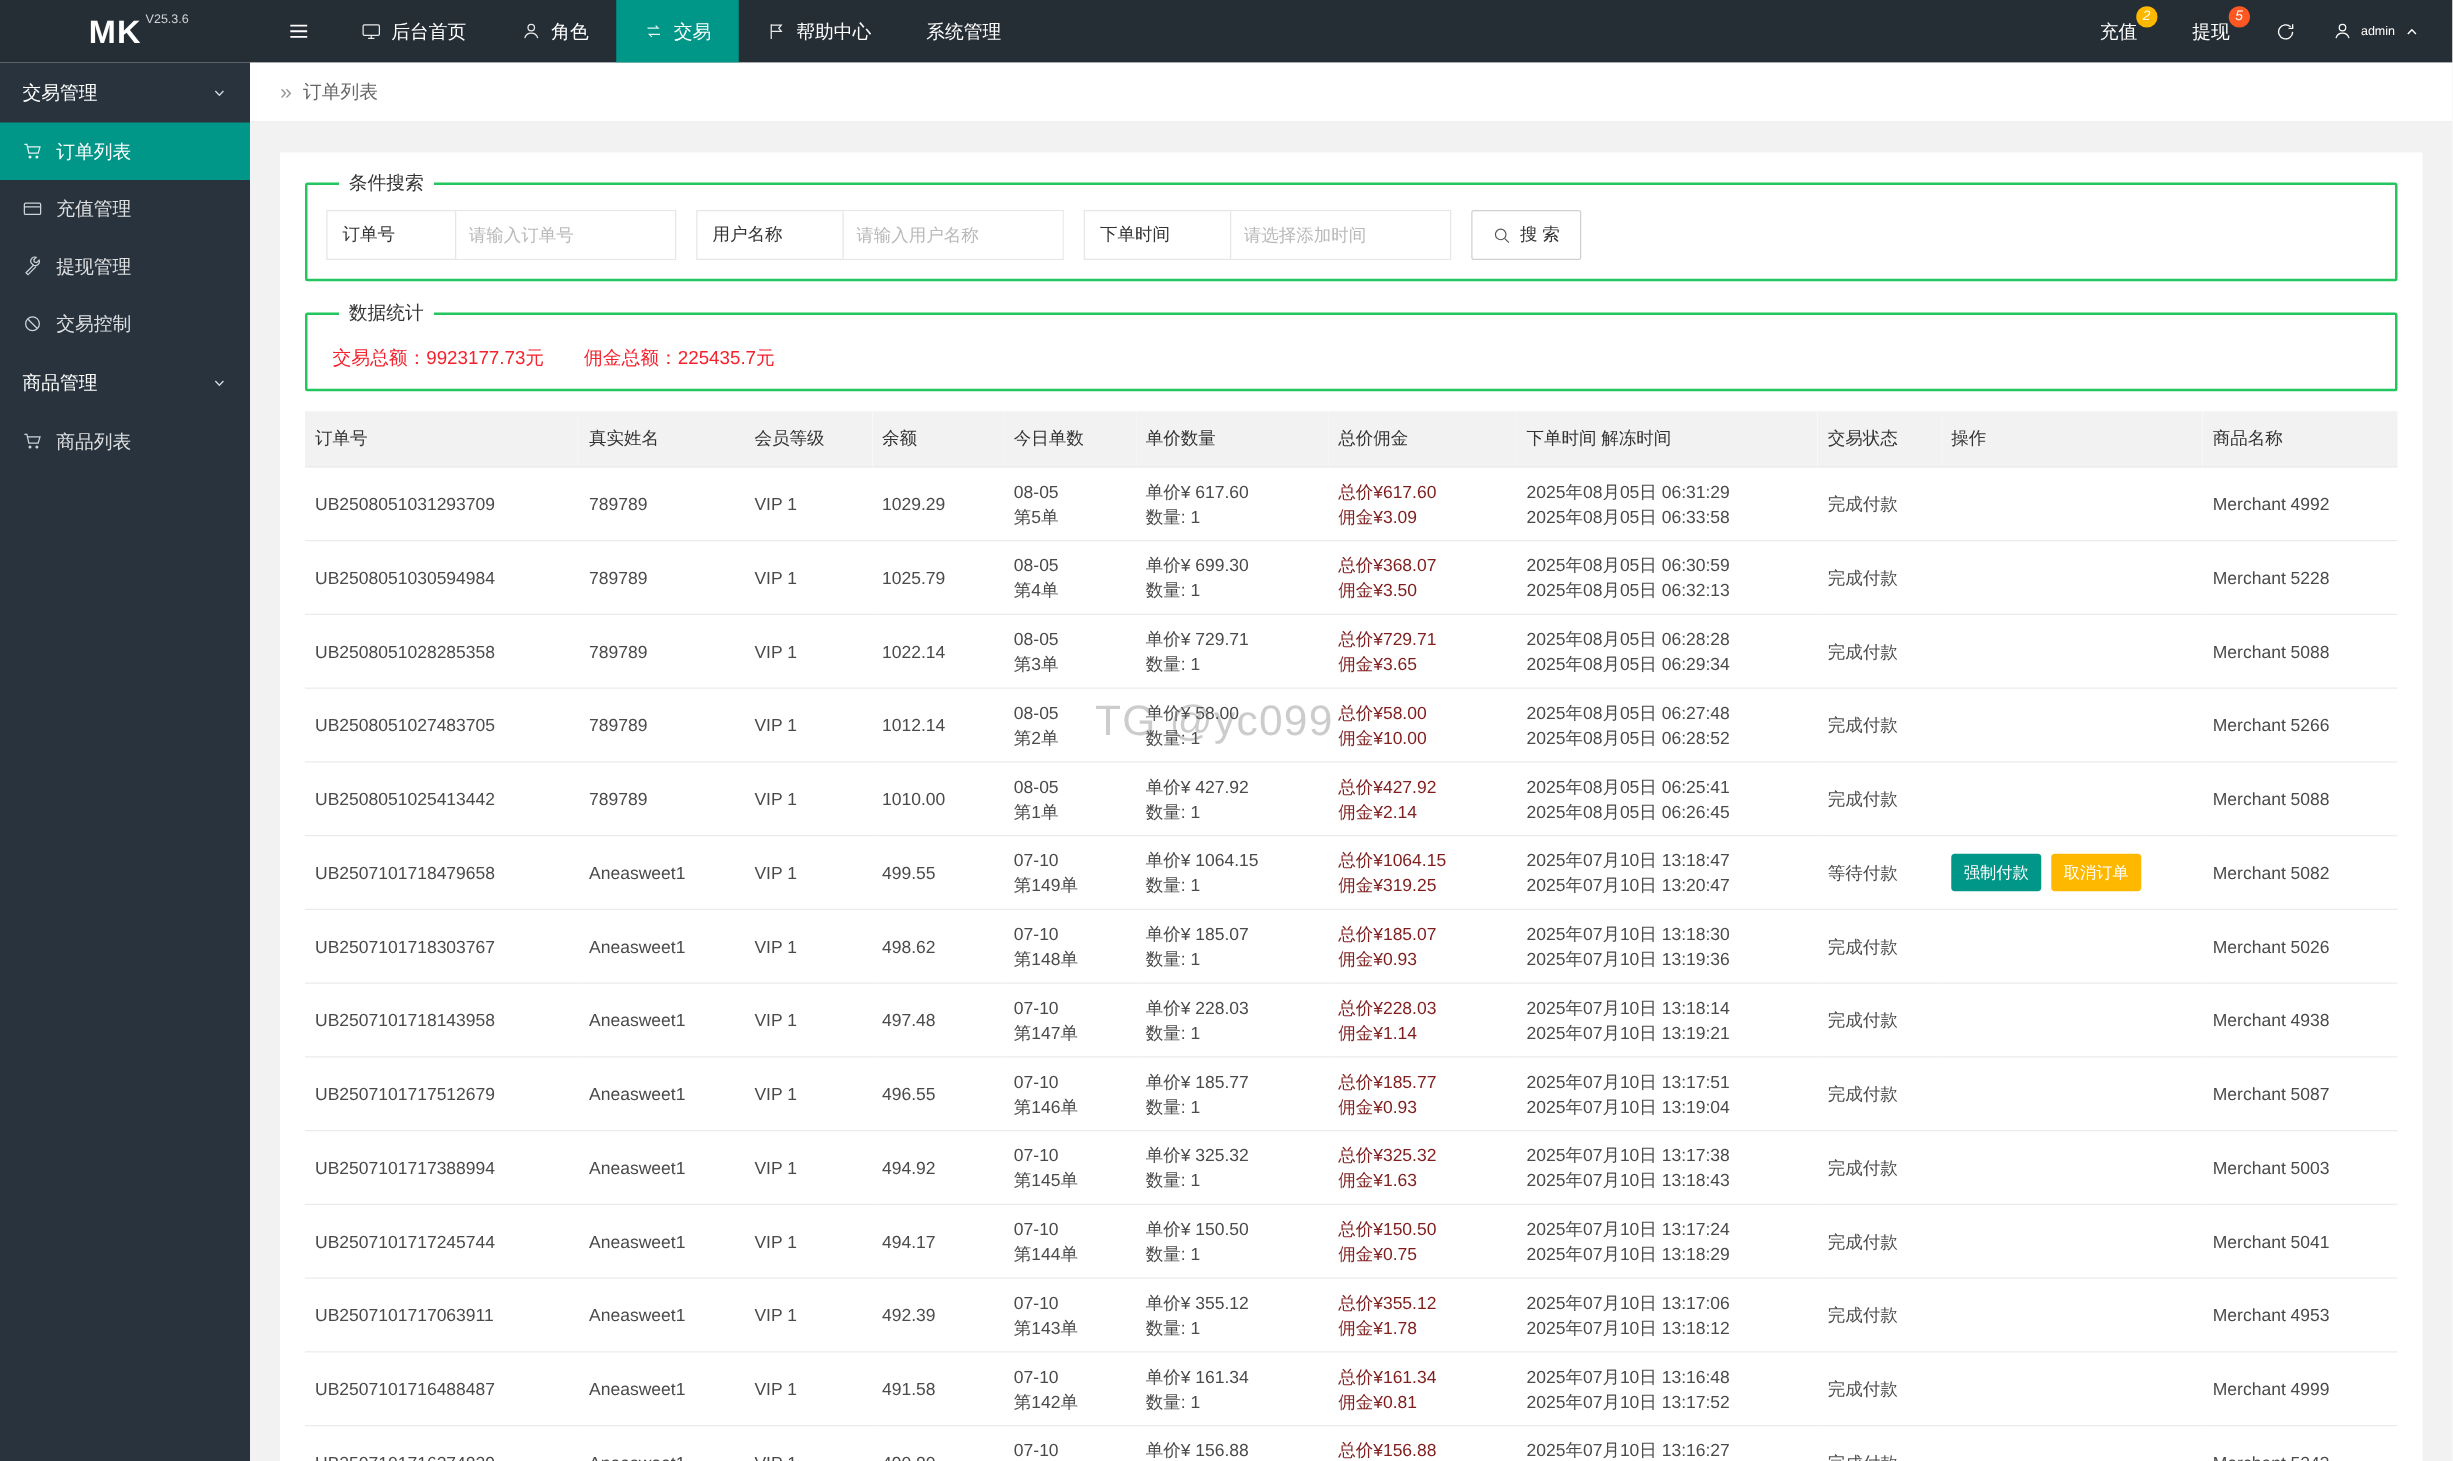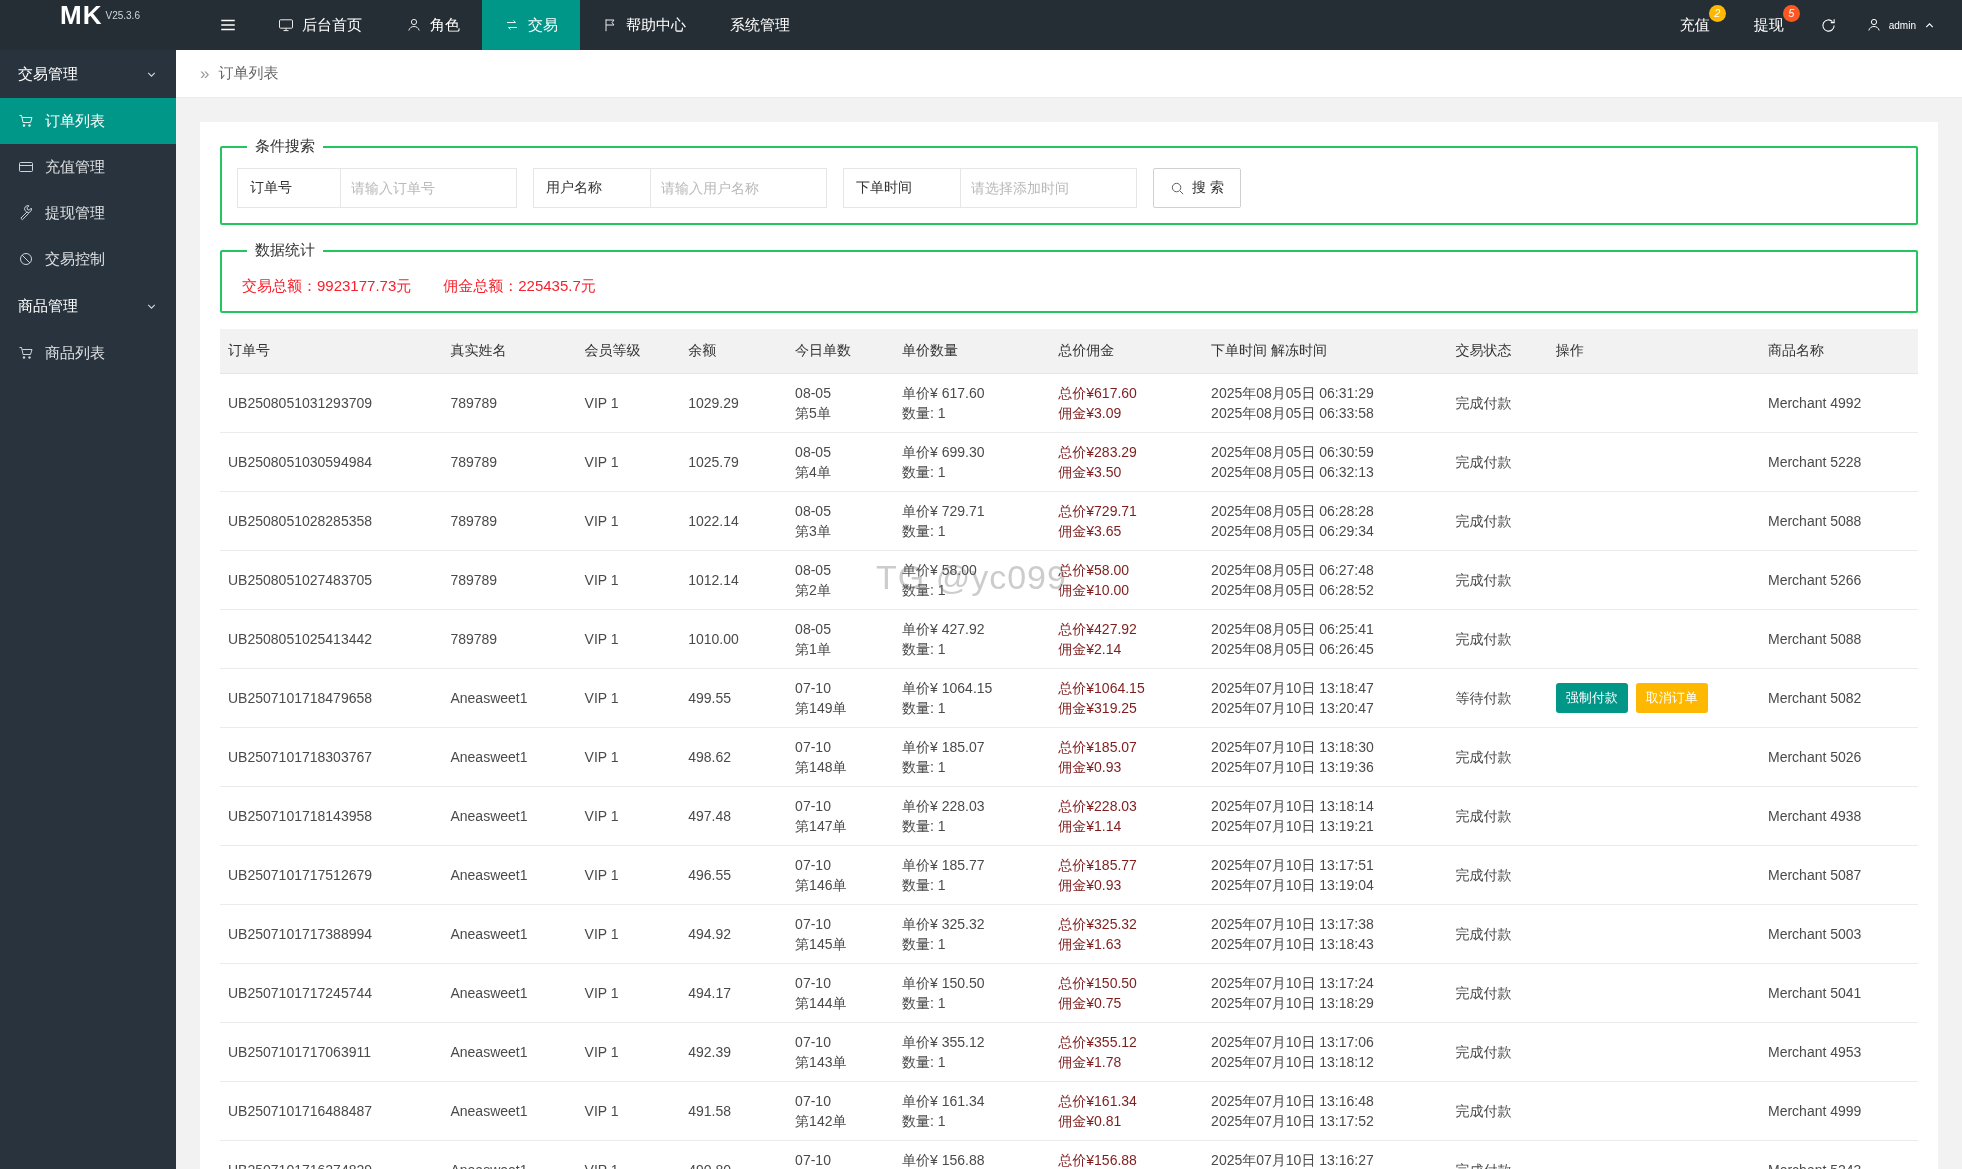--- a/index.html
+++ b/index.html
@@ -5,42 +5,42 @@
   * { box-sizing: border-box; margin: 0; padding: 0; }
   html, body { width: 1962px; height: 1169px; overflow: hidden; }
   body {
     font-family: "Liberation Sans", "DejaVu Sans", sans-serif;
     background: #f2f2f2; color: #333; font-size: 14px; position: relative;
   }
   svg { display: block; }
 
   
   .topbar { height: 50px; background: #262e35; display: flex; align-items: stretch; color: #fff; }
-  .logo { width: 200px; display: flex; align-items: flex-start; justify-content: center; gap: 3px; cursor: pointer; }
+  .logo { width: 200px; display: flex; align-items: center; justify-content: center; gap: 3px; cursor: pointer; margin-left: 11px; }
   .logo-main { font-size: 26px; font-weight: bold; letter-spacing: 1px; }
   .logo-ver { font-size: 10px; color: #cfd6dc; align-self: flex-start; margin-top: 10px; }
   .nav-toggle { width: 56px; display: flex; align-items: center; justify-content: center; cursor: pointer; }
   .topnav { display: flex; align-items: stretch; text-align: right; }
   .nav-item { display: flex; align-items: center; gap: 8px; padding: 0 22px; font-size: 15px; color: #fff; cursor: pointer; text-decoration: none; }
   .nav-item.active { background: #009688; }
   .nav-ico { opacity: .9; }
   .top-right { margin-left: auto; display: flex; align-items: stretch; }
   .top-link { position: relative; display: flex; align-items: center; padding: 0 22px; font-size: 15px; cursor: pointer; }
   .badge { position: absolute; top: 5px; right: 6px; min-width: 17px; height: 17px; line-height: 17px;
            border-radius: 9px; font-size: 11px; text-align: center; padding: 0 4px; color: #fff; }
   .badge-orange { background: #ffb800; }
   .badge-red { background: #ff5722; }
   .top-iconbtn { width: 46px; display: flex; align-items: center; justify-content: center; cursor: pointer; }
   .admin { display: flex; align-items: center; gap: 7px; padding: 0 26px 0 14px; font-size: 10px; cursor: pointer; }
 
   
   .layout { display: flex; height: 1119px; }
 
   
-  .sidebar { width: 176px; background: #28333e; overflow: hidden; flex: none; }
+  .sidebar { width: 200px; background: #28333e; overflow: hidden; flex: none; }
   .side-group { height: 48px; display: flex; align-items: center; justify-content: space-between;
                 padding: 0 18px; font-size: 15px; color: #fff; cursor: pointer; }
   .side-item { height: 46px; display: flex; align-items: center; gap: 11px; padding: 0 18px;
                font-size: 15px; color: rgba(255,255,255,.85); cursor: pointer; text-decoration: none; }
   .side-item.active { background: #009688; color: #fff; }
   .side-ico { opacity: .9; }
 
   
   .main { flex: 1; overflow: hidden; }
   .crumb-bar { height: 48px; background: #fff; display: flex; align-items: center; gap: 9px;
@@ -342,21 +342,21 @@
     <td>1025.79</td>
     <td>
       <div>08-05</div>
                   <div>第4单</div>
     </td>
     <td>
       <div>单价¥ 699.30</div>
                   <div>数量: 1</div>
     </td>
     <td class="red">
-      <div>总价¥283.29</div>
+      <div>总价¥368.07</div>
                   <div>佣金¥3.50</div>
     </td>
     <td>
       <div>2025年08月05日 06:30:59</div>
                   <div>2025年08月05日 06:32:13</div>
     </td>
     <td>完成付款</td>
     <td></td>
     <td>Merchant 5228</td>
   </tr>

